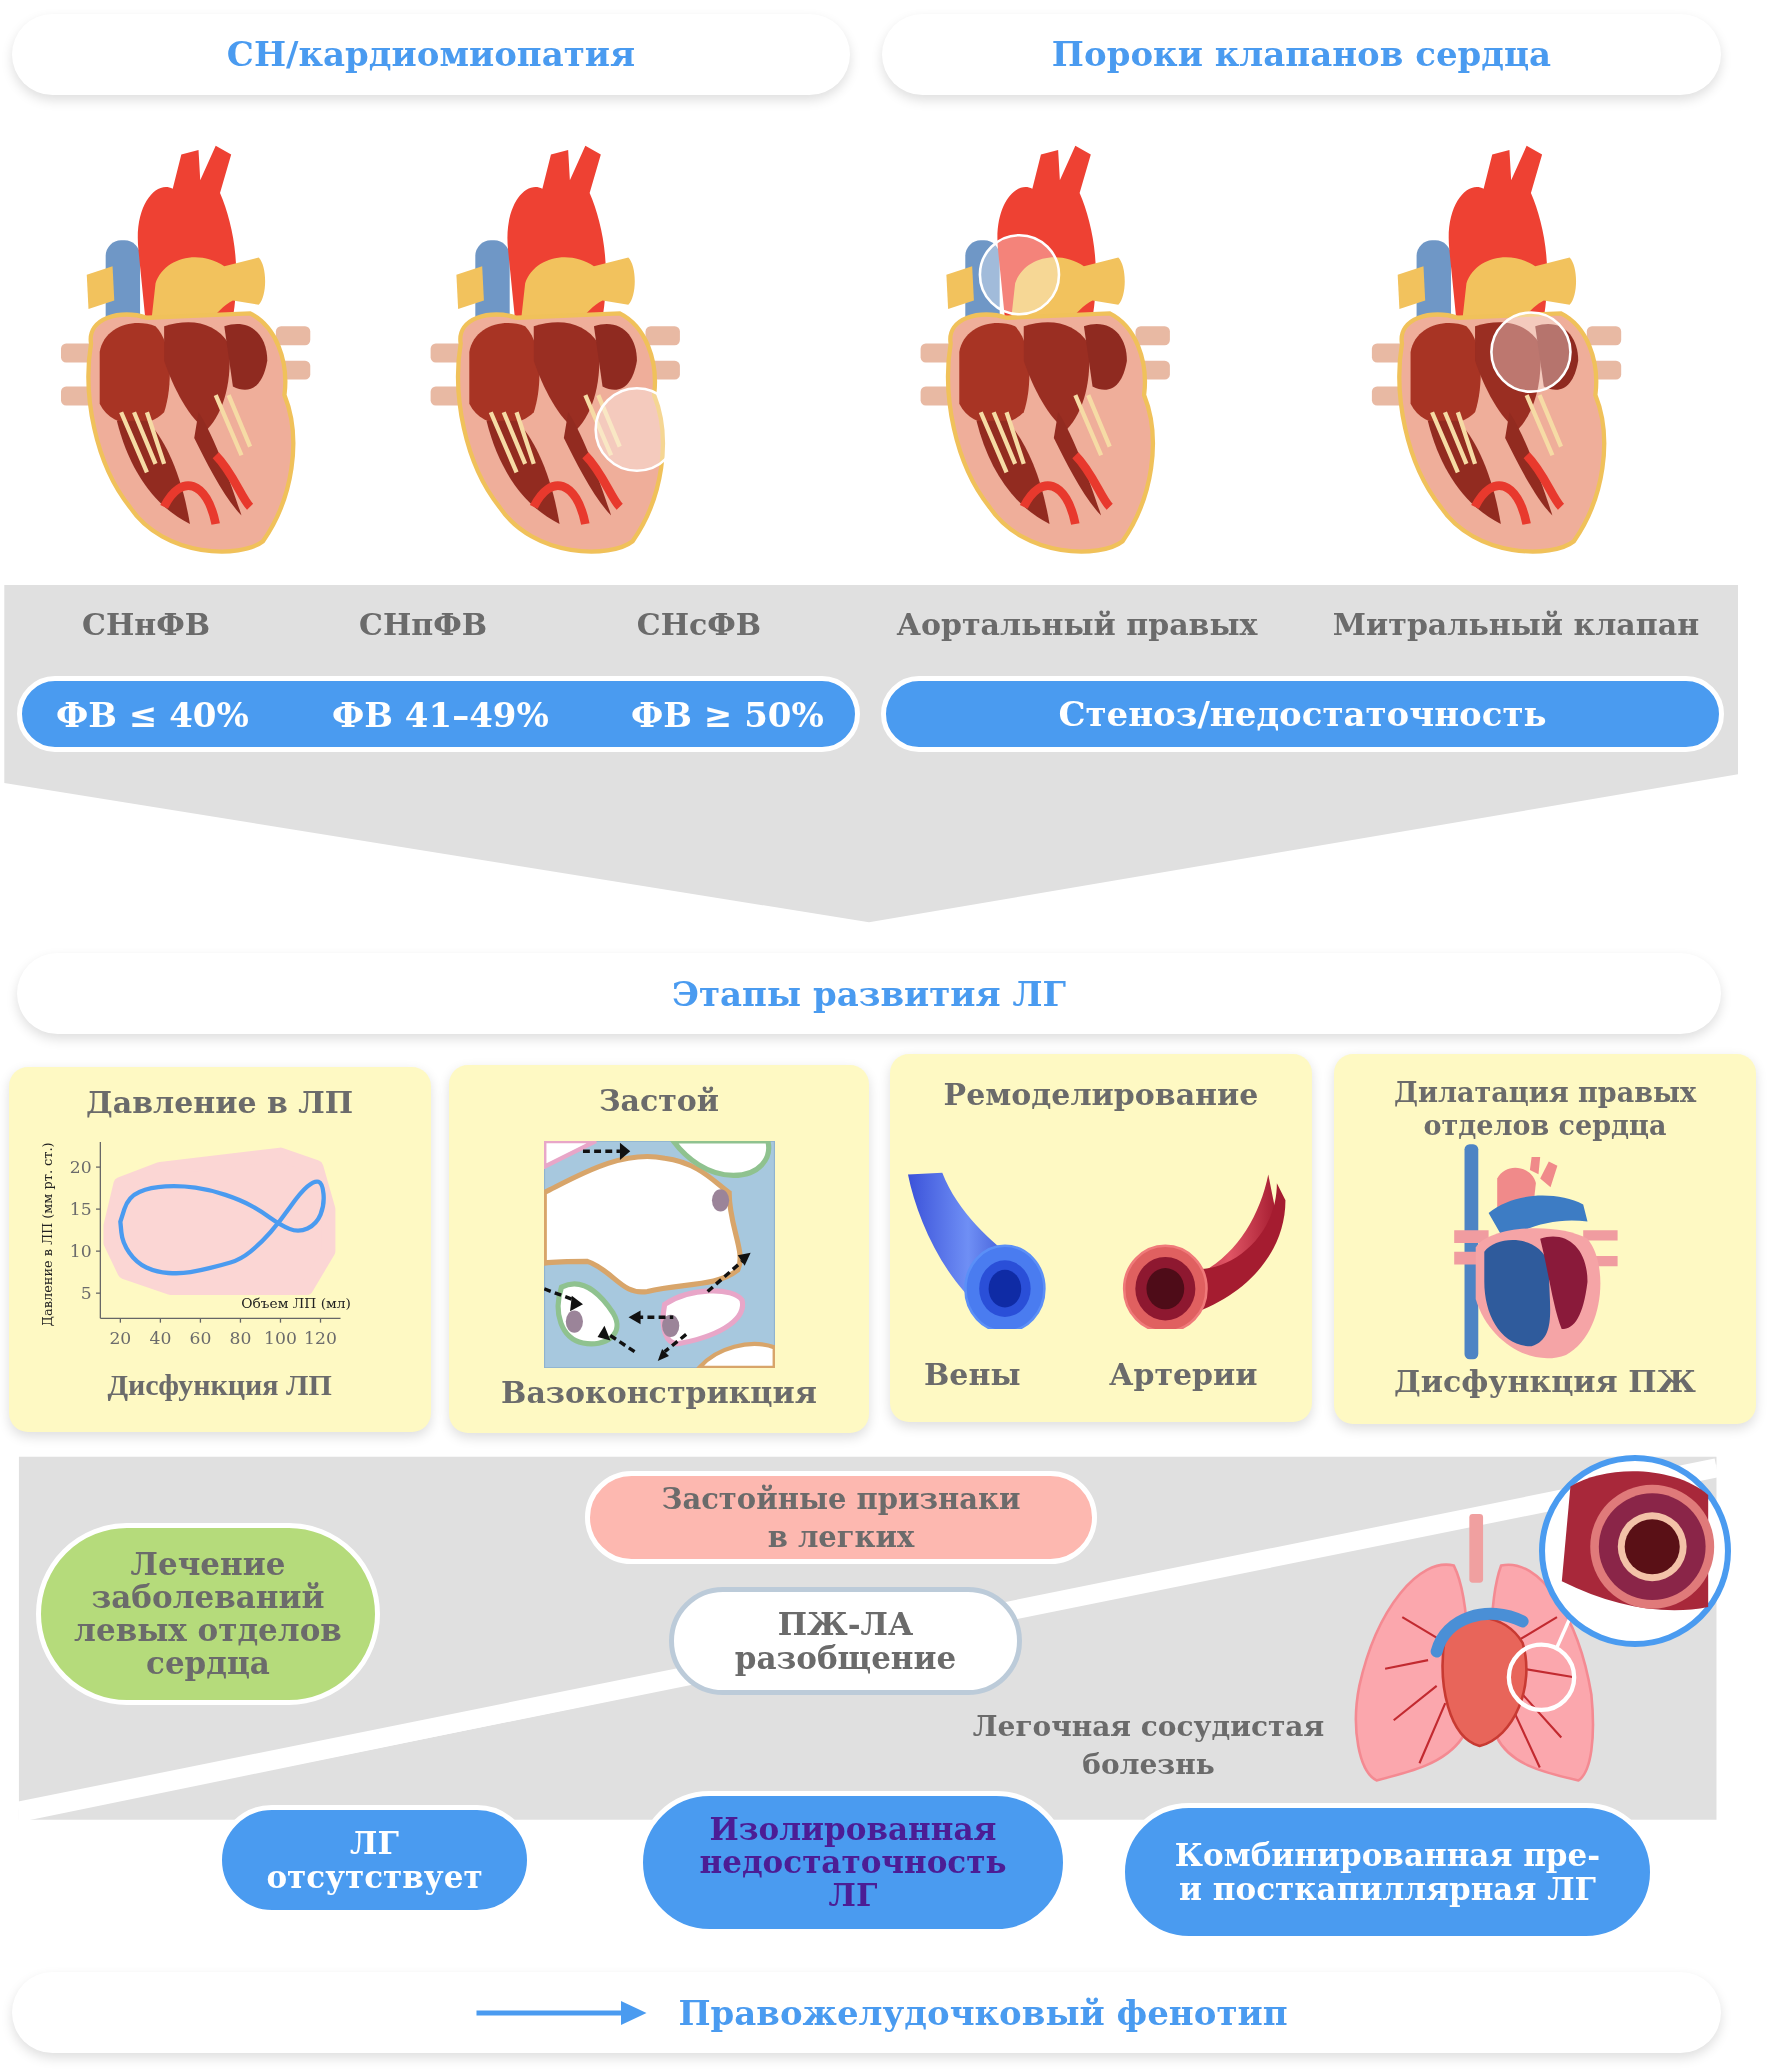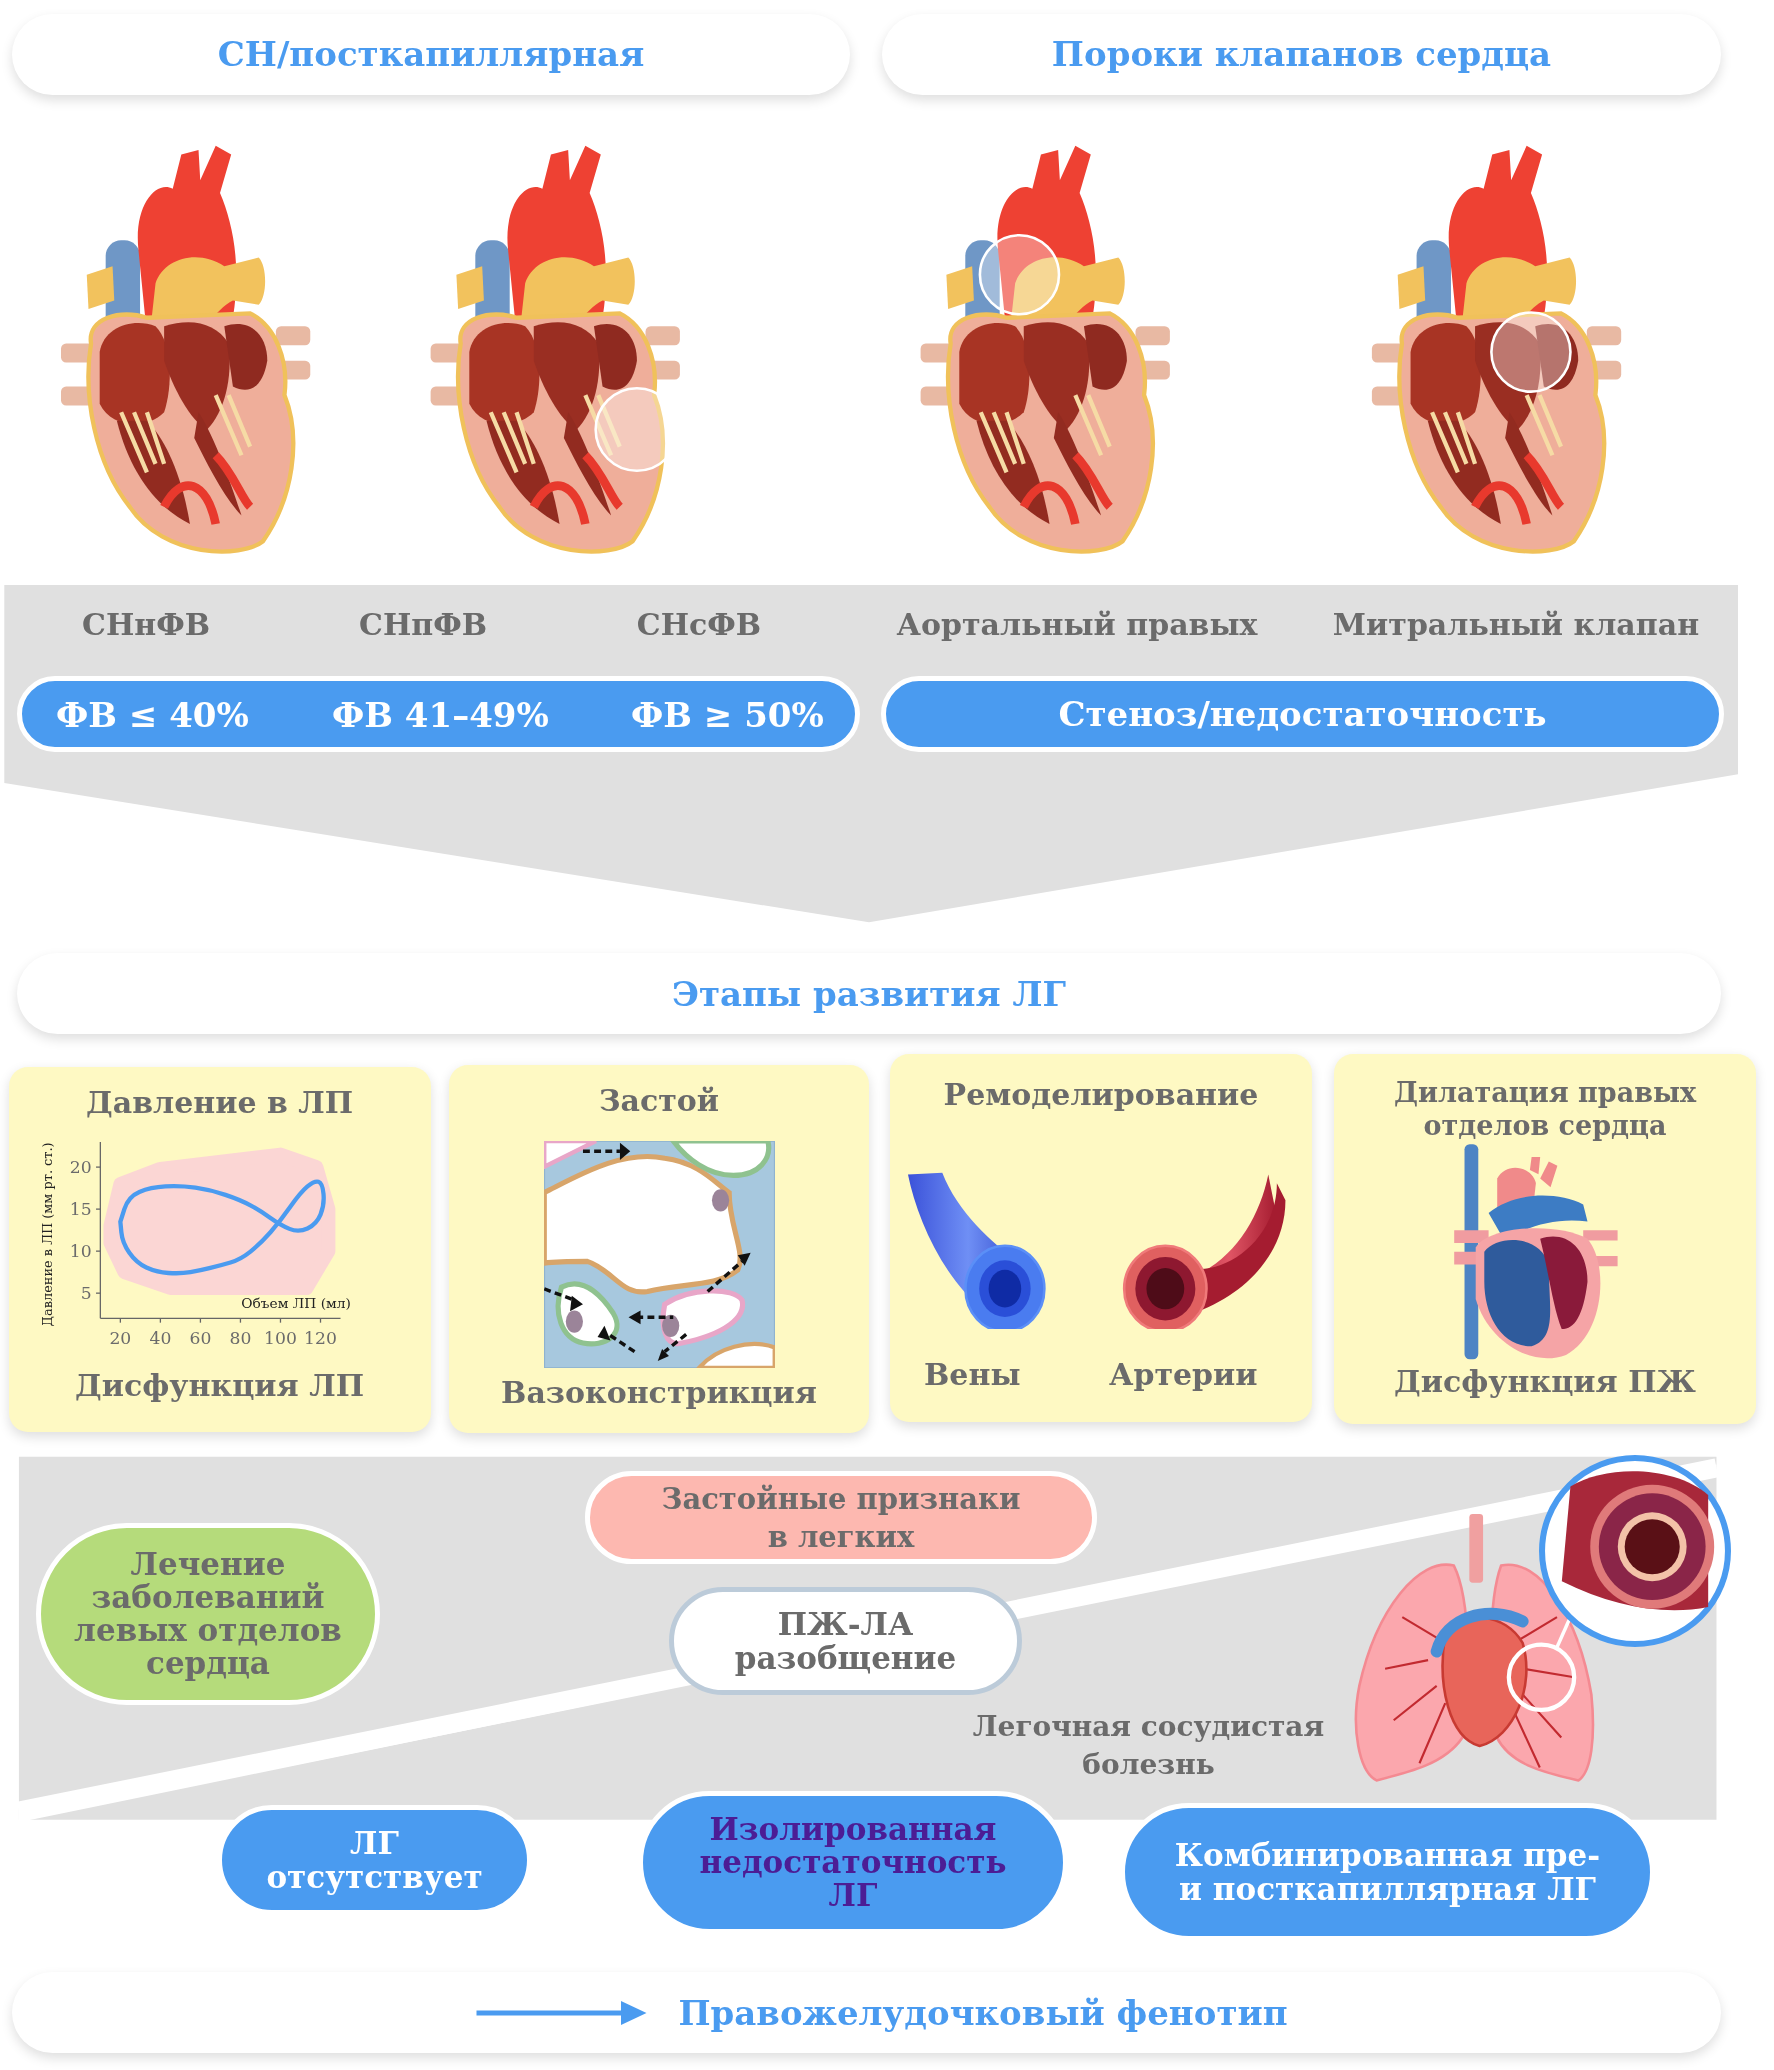--- a/index.html
+++ b/index.html
@@ -23,21 +23,21 @@
   <polygon points="5,680 2020,680 2020,900 1010,1072 5,910" fill="#e0e0e0"></polygon>
 
   <polygon points="22,1693 1995,1693 1995,2115 22,2115" fill="#e0e0e0"></polygon>
 
   <polygon points="22,2098 1995,1702 1995,1712 22,2118" fill="#ffffff"></polygon>
   <polygon points="1700,1693 1995,1693 1995,1702 1700,1760" fill="#ffffff" opacity="0"></polygon>
   <line x1="22" y1="2105" x2="1995" y2="1706" stroke="#ffffff" stroke-width="22"></line>
 </svg>
 
 <div class="hdr-pill" style="left:12px;top:13.8px;width:838px;height:81px;">
-  <span>СН/посткапиллярная</span>
+  <span>СН/кардиомиопатия</span>
 </div>
 <div class="hdr-pill" style="left:882px;top:13.8px;width:839px;height:81px;">
   <span>Пороки клапанов сердца</span>
 </div>
 
 <svg class="abs" style="left:0;top:120px" width="1775" height="447" viewBox="0 0 2063 520">
   <defs>
     <g id="heart">
 
       <rect x="-88" y="30" width="40" height="260" rx="18" fill="#6f97c6"></rect>
@@ -127,21 +127,21 @@
       <line x1="101" y1="213.90476190476193" x2="106" y2="213.90476190476193" stroke="#666" stroke-width="1.5"></line>
       <text x="96" y="220.90476190476193" text-anchor="end" font-size="20" fill="#6b6b6b" font-family="DejaVu Serif, serif">10</text>
       <line x1="101" y1="165.09523809523807" x2="106" y2="165.09523809523807" stroke="#666" stroke-width="1.5"></line>
       <text x="96" y="172.09523809523807" text-anchor="end" font-size="20" fill="#6b6b6b" font-family="DejaVu Serif, serif">15</text>
       <line x1="101" y1="116.2857142857143" x2="106" y2="116.2857142857143" stroke="#666" stroke-width="1.5"></line>
       <text x="96" y="123.2857142857143" text-anchor="end" font-size="20" fill="#6b6b6b" font-family="DejaVu Serif, serif">20</text>
       <path d="M129.25,179.73809523809524 Q129.25,179.73809523809524 133.9,165.0952380952381 Q138.55,150.45238095238096 151.3375,145.08333333333334 Q164.125,139.71428571428572 181.5625,138.73809523809524 Q199,137.76190476190476 216.4375,140.20238095238096 Q233.875,142.64285714285714 251.3125,148.5 Q268.75,154.35714285714283 280.375,160.70238095238093 Q292,167.04761904761904 303.625,175.34523809523807 Q315.25,183.64285714285714 325.7125,188.03571428571428 Q336.17499999999995,192.42857142857144 346.6375,187.54761904761907 Q357.1,182.66666666666669 361.75,171.4404761904762 Q366.4,160.2142857142857 365.23749999999995,147.52380952380952 Q364.075,134.83333333333331 359.42499999999995,133.36904761904762 Q354.775,131.90476190476193 346.6375,138.73809523809524 Q338.5,145.57142857142856 326.875,162.16666666666666 Q315.25,178.76190476190476 303.625,191.9404761904762 Q292,205.11904761904762 280.375,214.39285714285717 Q268.75,223.66666666666669 257.125,227.08333333333334 Q245.5,230.5 233.875,233.42857142857142 Q222.25,236.35714285714283 210.625,238.3095238095238 Q199,240.26190476190476 185.05,239.28571428571428 Q171.1,238.3095238095238 159.475,232.94047619047618 Q147.85,227.57142857142856 139.71249999999998,215.85714285714286 Q131.575,204.14285714285717 130.4125,191.9404761904762 L129.25,179.73809523809524" fill="none" stroke="#4a9bf0" stroke-width="5" stroke-linejoin="round" stroke-linecap="round"></path>
       <text x="397" y="280" text-anchor="end" font-size="16" fill="#222" font-family="DejaVu Serif, serif">Объем ЛП (мл)</text>
       <text x="0" y="0" transform="translate(50,194.5) rotate(-90)" text-anchor="middle" font-size="15" fill="#222" font-family="DejaVu Serif, serif">Давление в ЛП (мм рт. ст.)</text>
     </svg>
-  <div class="card-sub" style="left:0;right:0;top:301px;">Дисфункция ЛП</div>
+  <div class="card-sub" style="left:0;right:0;top:301px;font-family:Liberation Serif, serif;">Дисфункция ЛП</div>
 </div>
 
 <div class="card" style="left:449px;top:1065px;width:420px;height:368px;">
   <div class="card-title" style="top:19px;">Застой</div>
   <svg class="abs" style="left:95px;top:76px" width="231" height="227" viewBox="0 0 268 264">
     <rect width="268" height="264" fill="#a7c8de" stroke="#8fb3cf" stroke-width="2"></rect>
     <path d="M0,60 C40,40 90,10 140,20 C180,25 200,50 215,60 C215,100 235,130 225,150 C200,170 160,165 120,175 C90,180 80,150 50,140 C30,140 15,140 0,142 Z" fill="#fff" stroke="#d8a56a" stroke-width="6"></path>
     <path d="M150,0 L260,0 C265,20 250,40 220,40 C190,40 165,20 150,0 Z" fill="#fff" stroke="#8fc28f" stroke-width="6"></path>
     <path d="M20,170 C40,160 60,170 80,200 C95,225 70,240 45,235 C20,230 10,200 20,170 Z" fill="#fff" stroke="#8fc28f" stroke-width="6"></path>
     <path d="M140,190 C170,170 220,170 230,185 C235,205 210,225 160,235 C140,240 135,215 140,190 Z" fill="#fff" stroke="#e8a6c8" stroke-width="6"></path>

